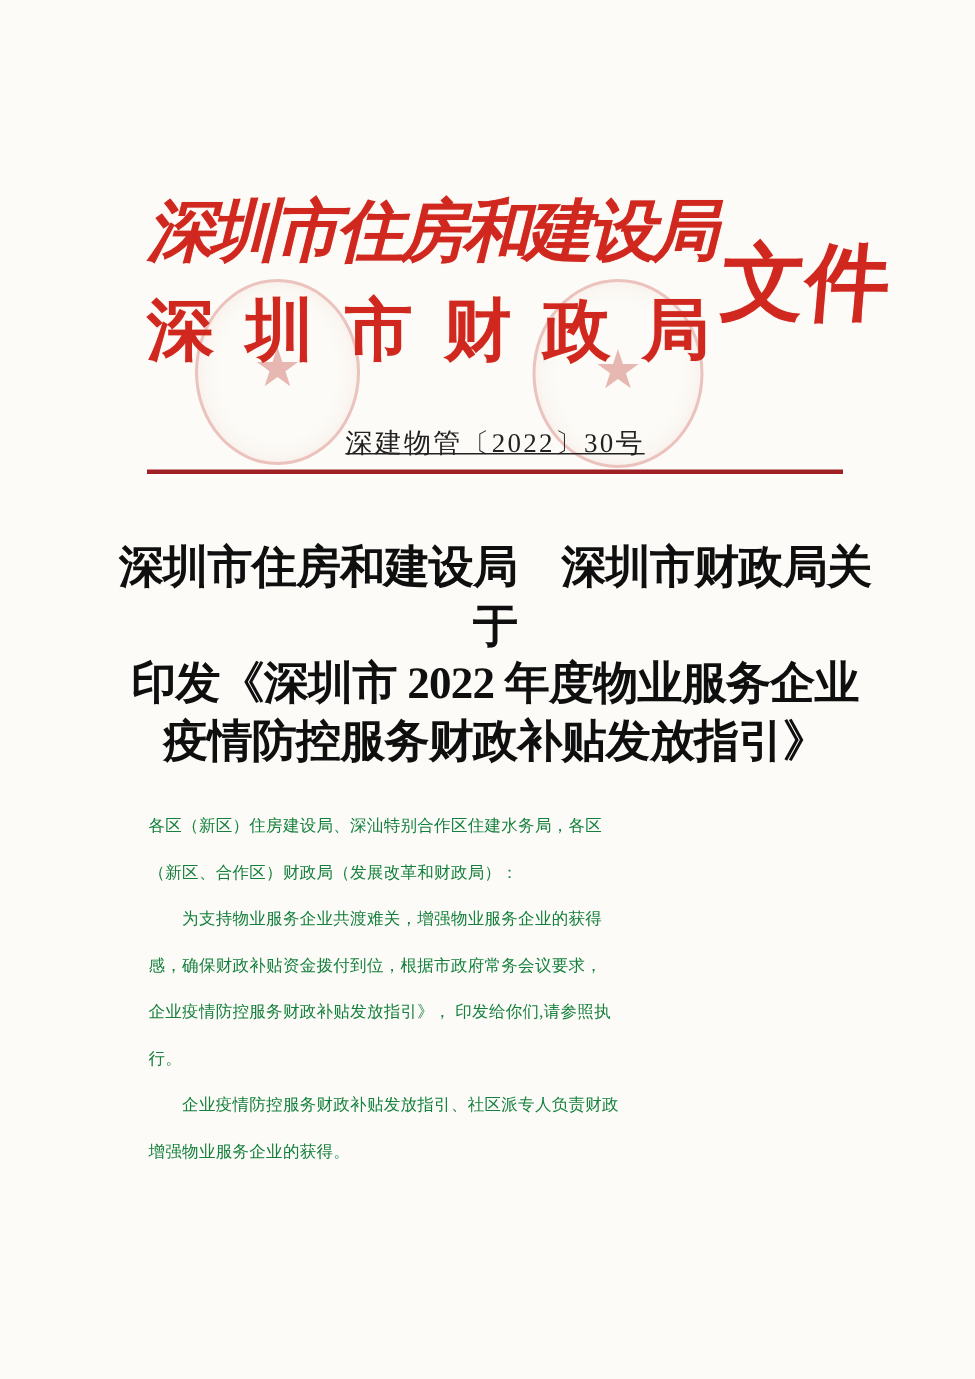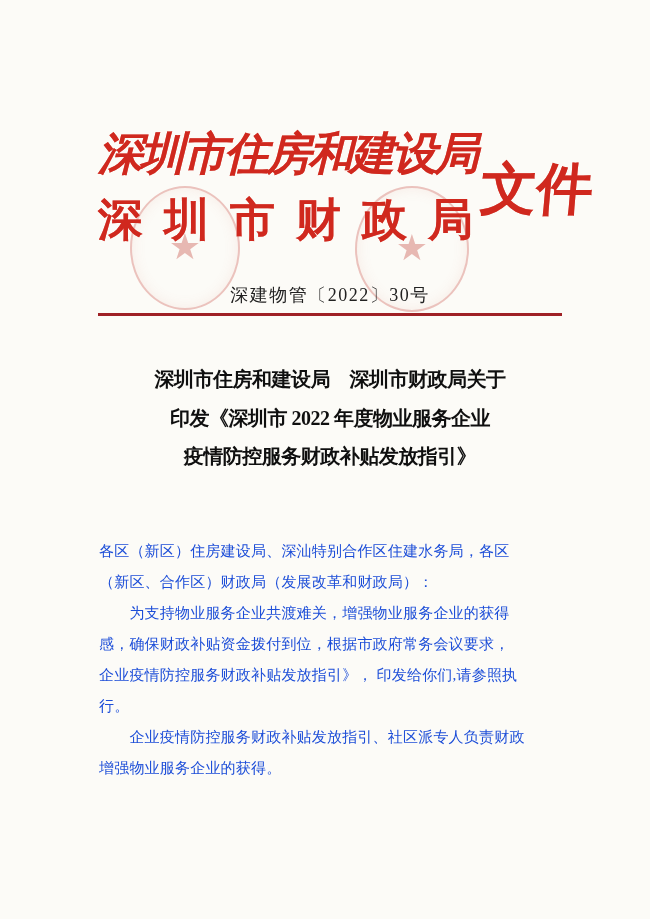--- a/index.html
+++ b/index.html
@@ -30,34 +30,34 @@
   .org-line1 { font-size:45px; letter-spacing:-3px;font-style:italic; }
   .org-line2 { font-size:45px; letter-spacing:21px; margin-top:21px; }
   .doc-word {
     position:absolute; left:383px; top:29px;
     font-size:56px; font-weight:bold; color:#d0281e; line-height:1;
     transform:skewX(-5deg); white-space:nowrap;
     text-shadow:0 0 .5px rgba(208,40,30,.6);
   }
   .doc-number {
     position:absolute; left:98px; top:283px; width:464px;
-    text-align:center; font-size:18px; letter-spacing:1.5px; color:#222;
+    text-align:center; font-size:18px; letter-spacing:1.5px; color:#222;text-decoration:underline;
   }
   .red-line {
     position:absolute; left:98px; top:313px; width:464px; height:3px;
     background:#9f2126;
   }
   .doc-title {
     position:absolute; left:70px; top:360px; width:520px;
     text-align:center; font-weight:bold; color:#0f0f0f;
-    font-size:20px; line-height:38.5px; letter-spacing:-0.5px;
+    font-size:30px; line-height:38.5px; letter-spacing:-0.5px;
   }
   .doc-body {
     position:absolute; left:99px; top:536px; width:472px;
-    color:#1d4ed8; font-size:15px;
+    color:#15803d; font-size:11px;
   }
   .body-line { line-height:31px; white-space:nowrap; letter-spacing:0.2px; }
 </style>
 </head>
 <body>
 
 <div class="page">
 
   <div class="seal seal-left">
     <span class="star">★</span>

